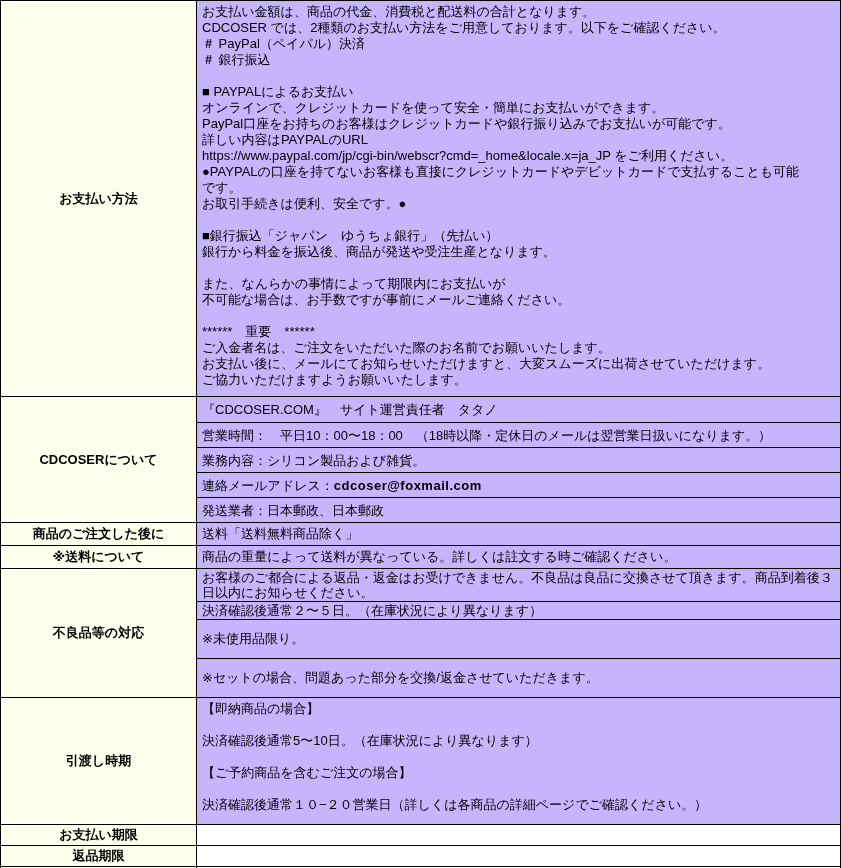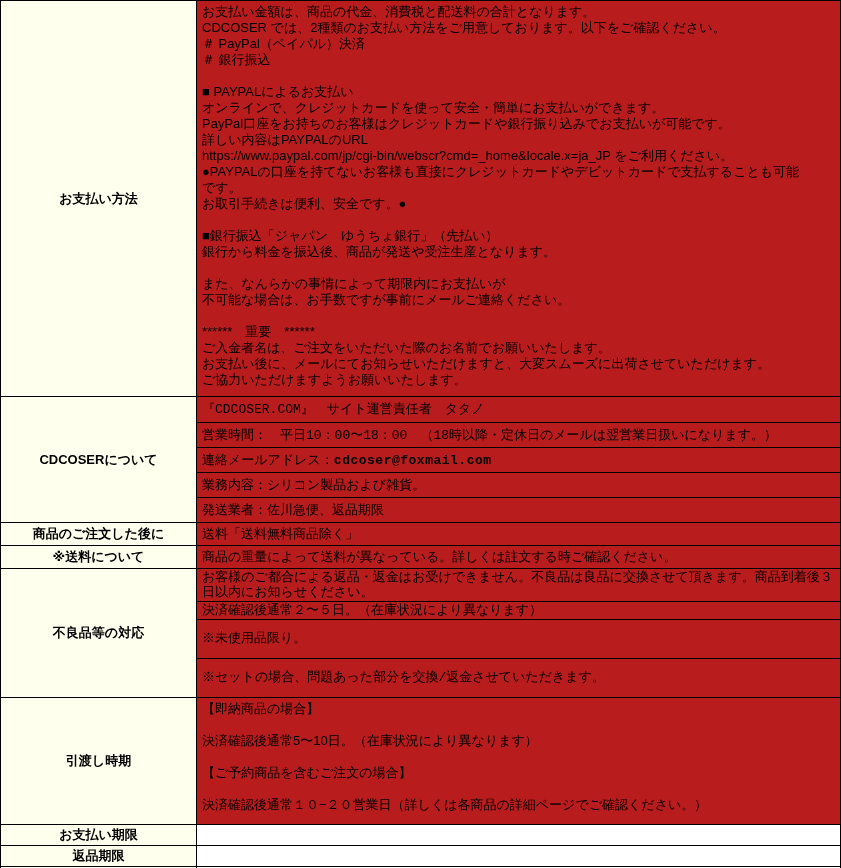--- a/index.html
+++ b/index.html
@@ -29,37 +29,36 @@
     display: flex;
     align-items: center;
     justify-content: center;
     text-align: center;
     padding: 2px 6px;
     line-height: 16px;
   }
   .content-cell {
     flex: 1 1 auto;
     min-width: 0;
-    background: #b91c1c;
+    background: #c4b5fd;
     display: flex;
     flex-direction: column;
   }
   .multiline {
     white-space: pre-line;
     padding: 3px 5px;
     line-height: 16px;
   }
   .subrow {
     border-top: 1px solid #000000;
     display: flex;
     align-items: center;
     min-height: 25px;
     padding: 2px 5px;
     line-height: 15px;
-    font-family: Liberation Mono, monospace;
   }
   .subrow:first-child { border-top: none; }
   .subrow.wrap { display: block; }
   .subrow.slim { min-height: 18px; padding: 1px 5px; }
   .subrow.compact { min-height: 15px; padding: 12px 5px; line-height: 14px; }
   .single {
     padding: 3px 5px;
     line-height: 16px;
     min-height: 21px;
     display: flex;
@@ -103,26 +102,26 @@
 お支払い後に、メールにてお知らせいただけますと、大変スムーズに出荷させていただけます。
 ご協力いただけますようお願いいたします。</div>
     </div>
   </section>
 
   <section class="row">
     <div class="label-cell">CDCOSERについて</div>
     <div class="content-cell">
       <div class="subrow">『CDCOSER.COM』　サイト運営責任者　タタノ</div>
       <div class="subrow">営業時間：　平日10：00〜18：00　（18時以降・定休日のメールは翌営業日扱いになります。）</div>
+      <div class="subrow">業務内容：シリコン製品および雑貨。</div>
       <div class="subrow">
         <span>連絡メールアドレス：</span>
           <span class="email">cdcoser@foxmail.com</span>
       </div>
-      <div class="subrow">業務内容：シリコン製品および雑貨。</div>
-      <div class="subrow">発送業者：佐川急便、返品期限</div>
+      <div class="subrow">発送業者：日本郵政、日本郵政</div>
     </div>
   </section>
 
   <section class="row">
     <div class="label-cell">商品のご注文した後に</div>
     <div class="content-cell">
       <div class="single">送料「送料無料商品除く」</div>
     </div>
   </section>
 

